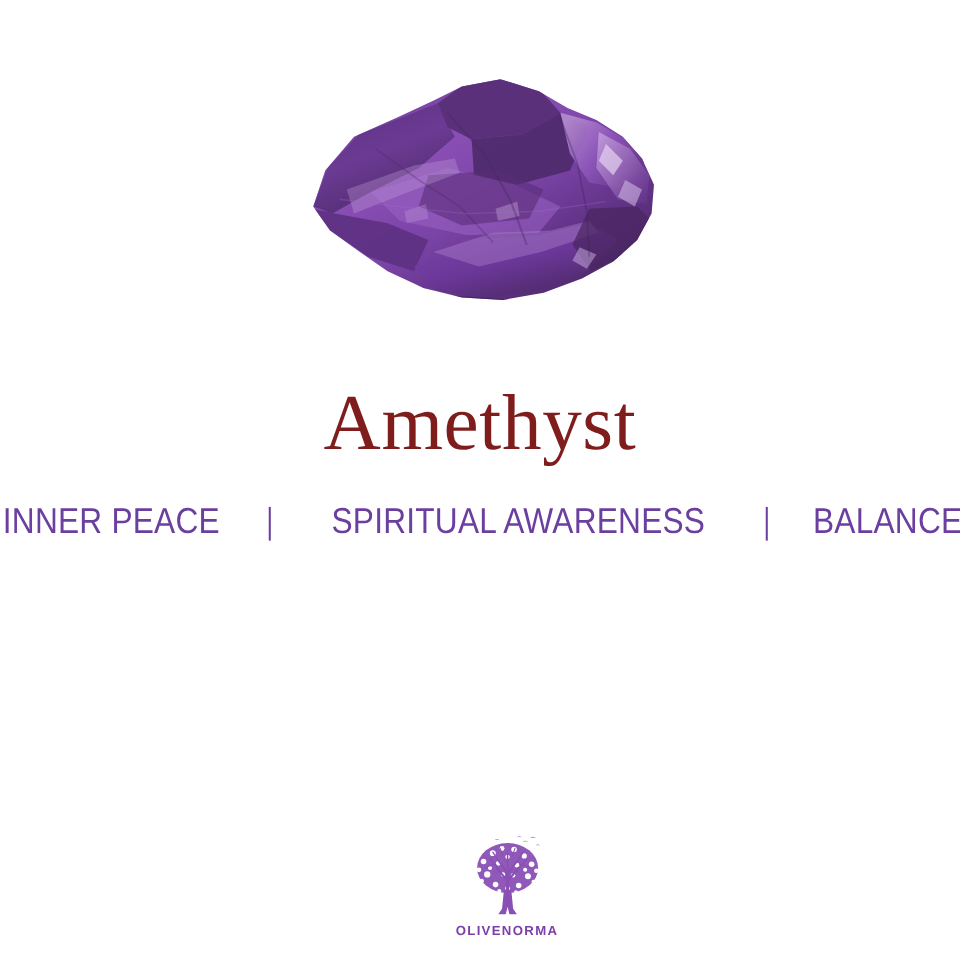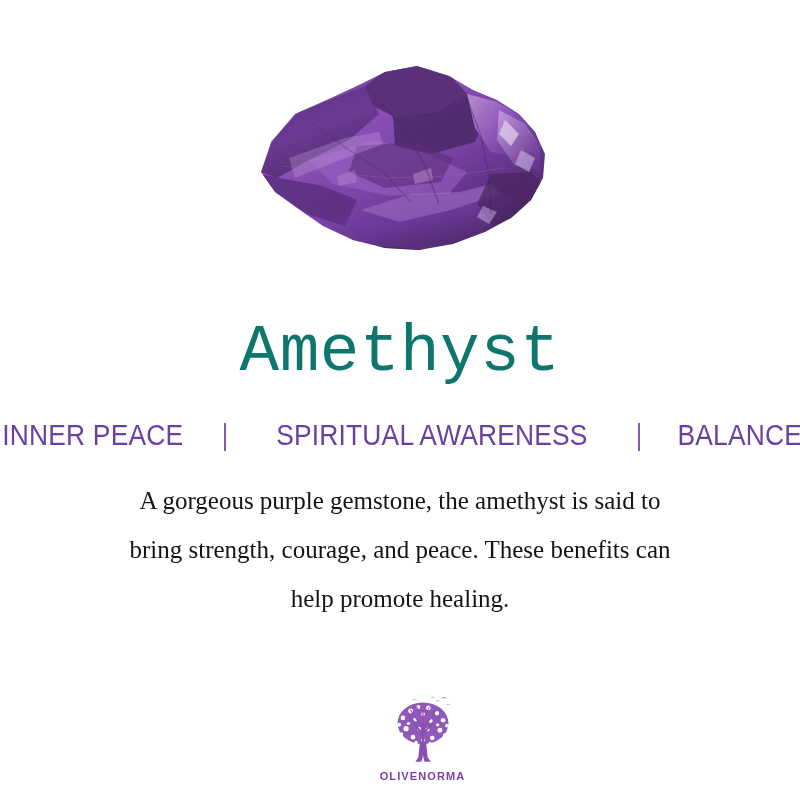--- a/index.html
+++ b/index.html
@@ -41,25 +41,25 @@
     margin-top: -8px;
   }
   .stone-svg {
     display: block;
     width: 300px;
     height: 205px;
   }
 
   
   .title {
-    font-family: Liberation Mono, monospace;
+    font-family: Liberation Serif, serif;
     font-size: 66px;
     line-height: 1;
     font-weight: 400;
-    color: #0f766e;
+    color: #7f1d1d;
     letter-spacing: 0.5px;
     margin: 0;
     padding: 0;
     text-align: center;
   }
 
   
   .keywords {
     margin-top: 34px;
     display: flex;
@@ -219,25 +219,20 @@
   <h1 class="title">Amethyst</h1>
 
   <div class="keywords">
     <span class="kw">INNER PEACE</span>
     <span class="kw-sep">|</span>
     <span class="kw">SPIRITUAL AWARENESS</span>
     <span class="kw-sep">|</span>
     <span class="kw">BALANCE</span>
   </div>
 
-  <div class="description">
-    <span class="line">A gorgeous purple gemstone, the amethyst is said to</span>
-    <span class="line">bring strength, courage, and peace. These benefits can</span>
-    <span class="line">help promote healing.</span>
-  </div>
 
   <div class="logo">
     <svg class="logo-mark" viewBox="0 0 100 96" xmlns="http://www.w3.org/2000/svg">
       <g fill="#8A4FB5">
 
         <g opacity="0.95">
           <ellipse cx="50" cy="38" rx="33" ry="27"></ellipse>
         </g>
         <g fill="#FFFFFF" opacity="1">
 

